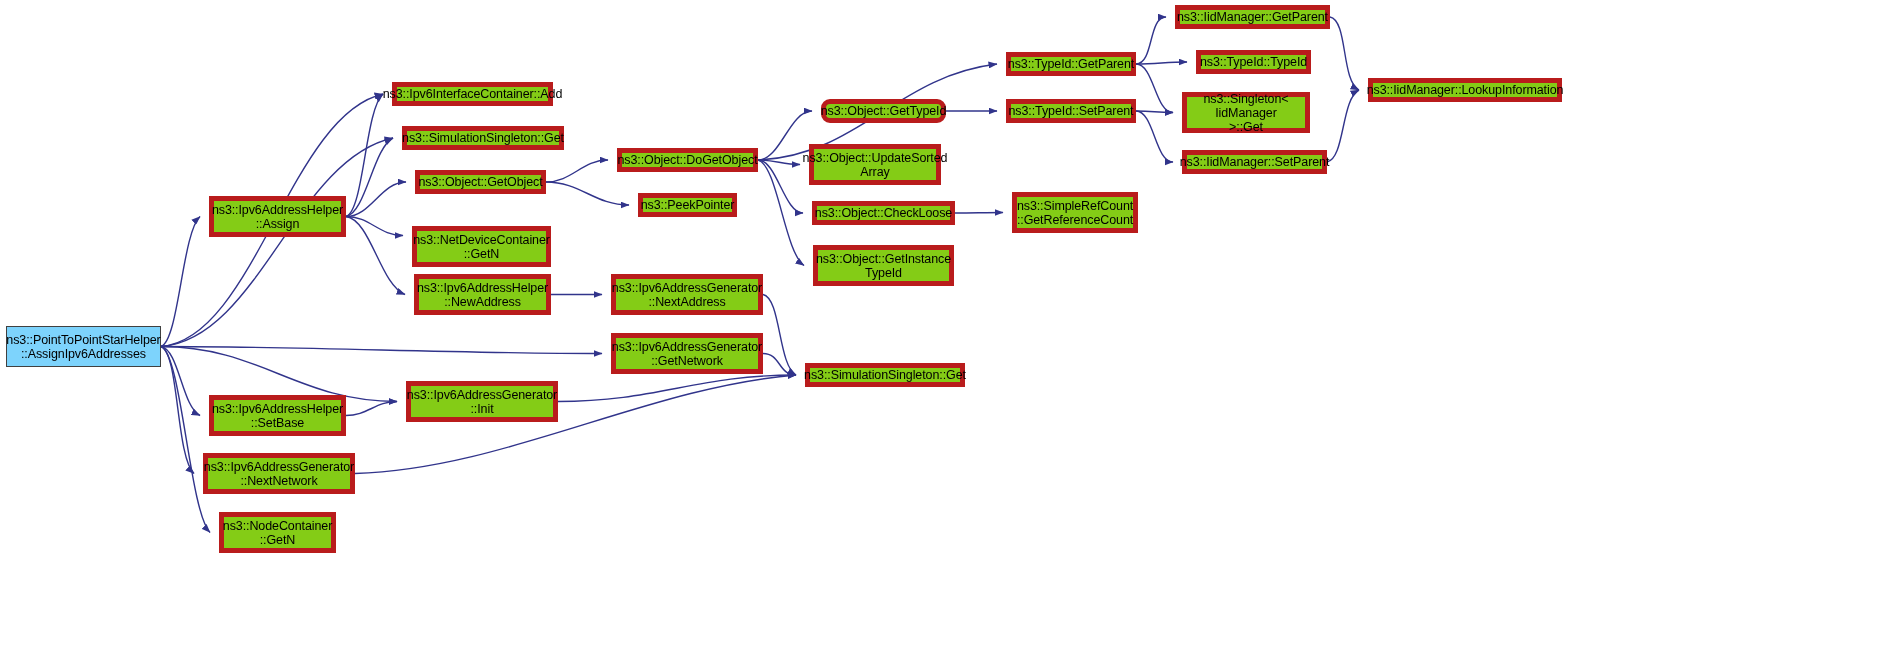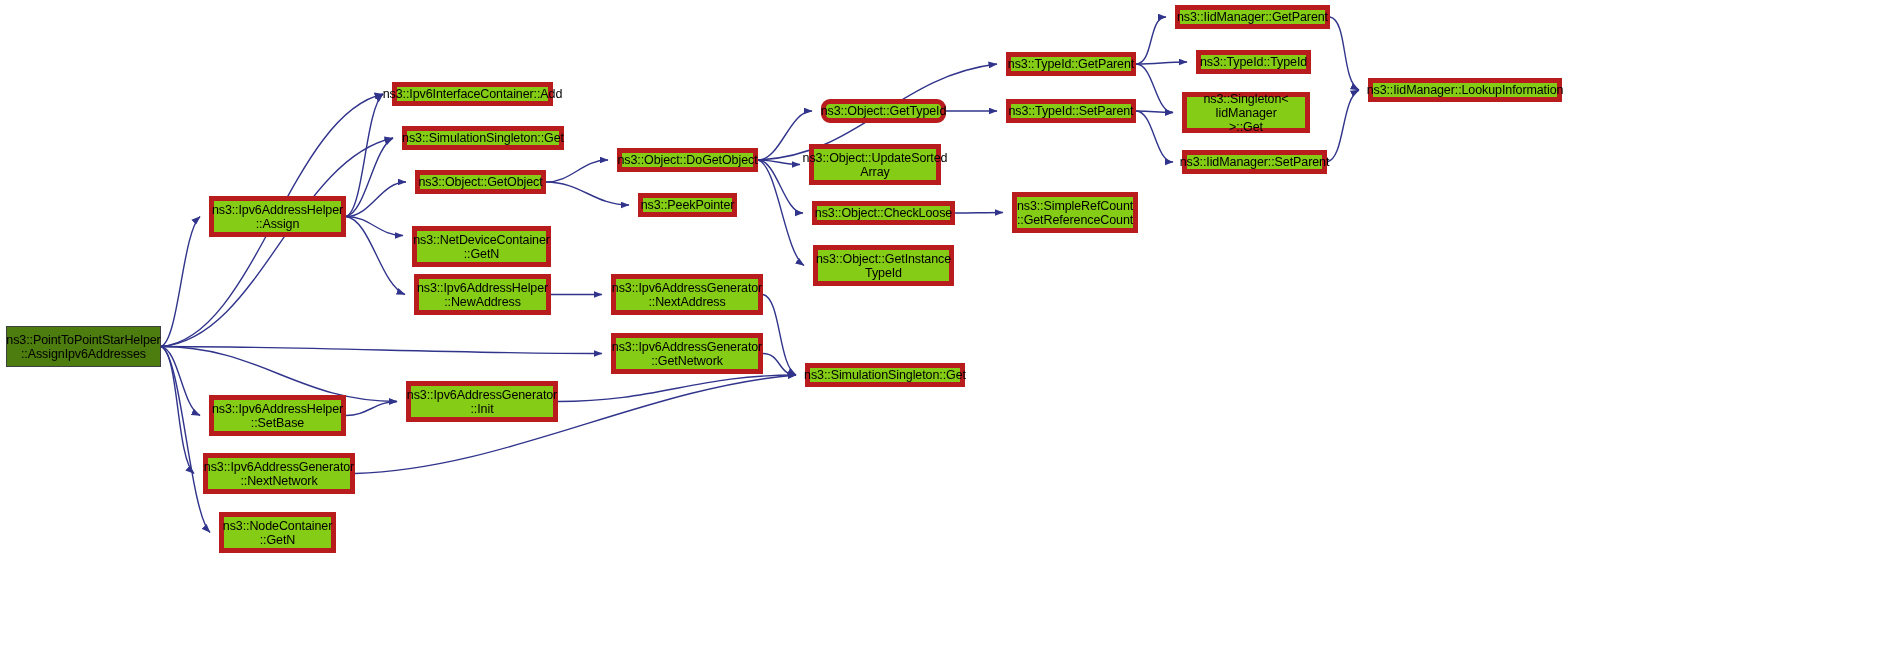--- a/index.html
+++ b/index.html
@@ -32,21 +32,21 @@
     font-size: 12.5px;
     line-height: 14px;
     display: flex;
     align-items: center;
     justify-content: center;
     text-align: center;
     white-space: pre-line;
     letter-spacing: -0.1px;
   }
   .node.root {
-    background: #4d7c0f;
+    background: #7dd3fc;
     border: 1px solid #404040;
   }
 </style>
 </head>
 <body>
 
 <div id="canvas">
   <svg id="edges" viewBox="0 0 1885 667">
     <defs>
       <marker id="arrow" markerWidth="9" markerHeight="7" refX="8.5" refY="3.5" orient="auto" markerUnits="userSpaceOnUse">

